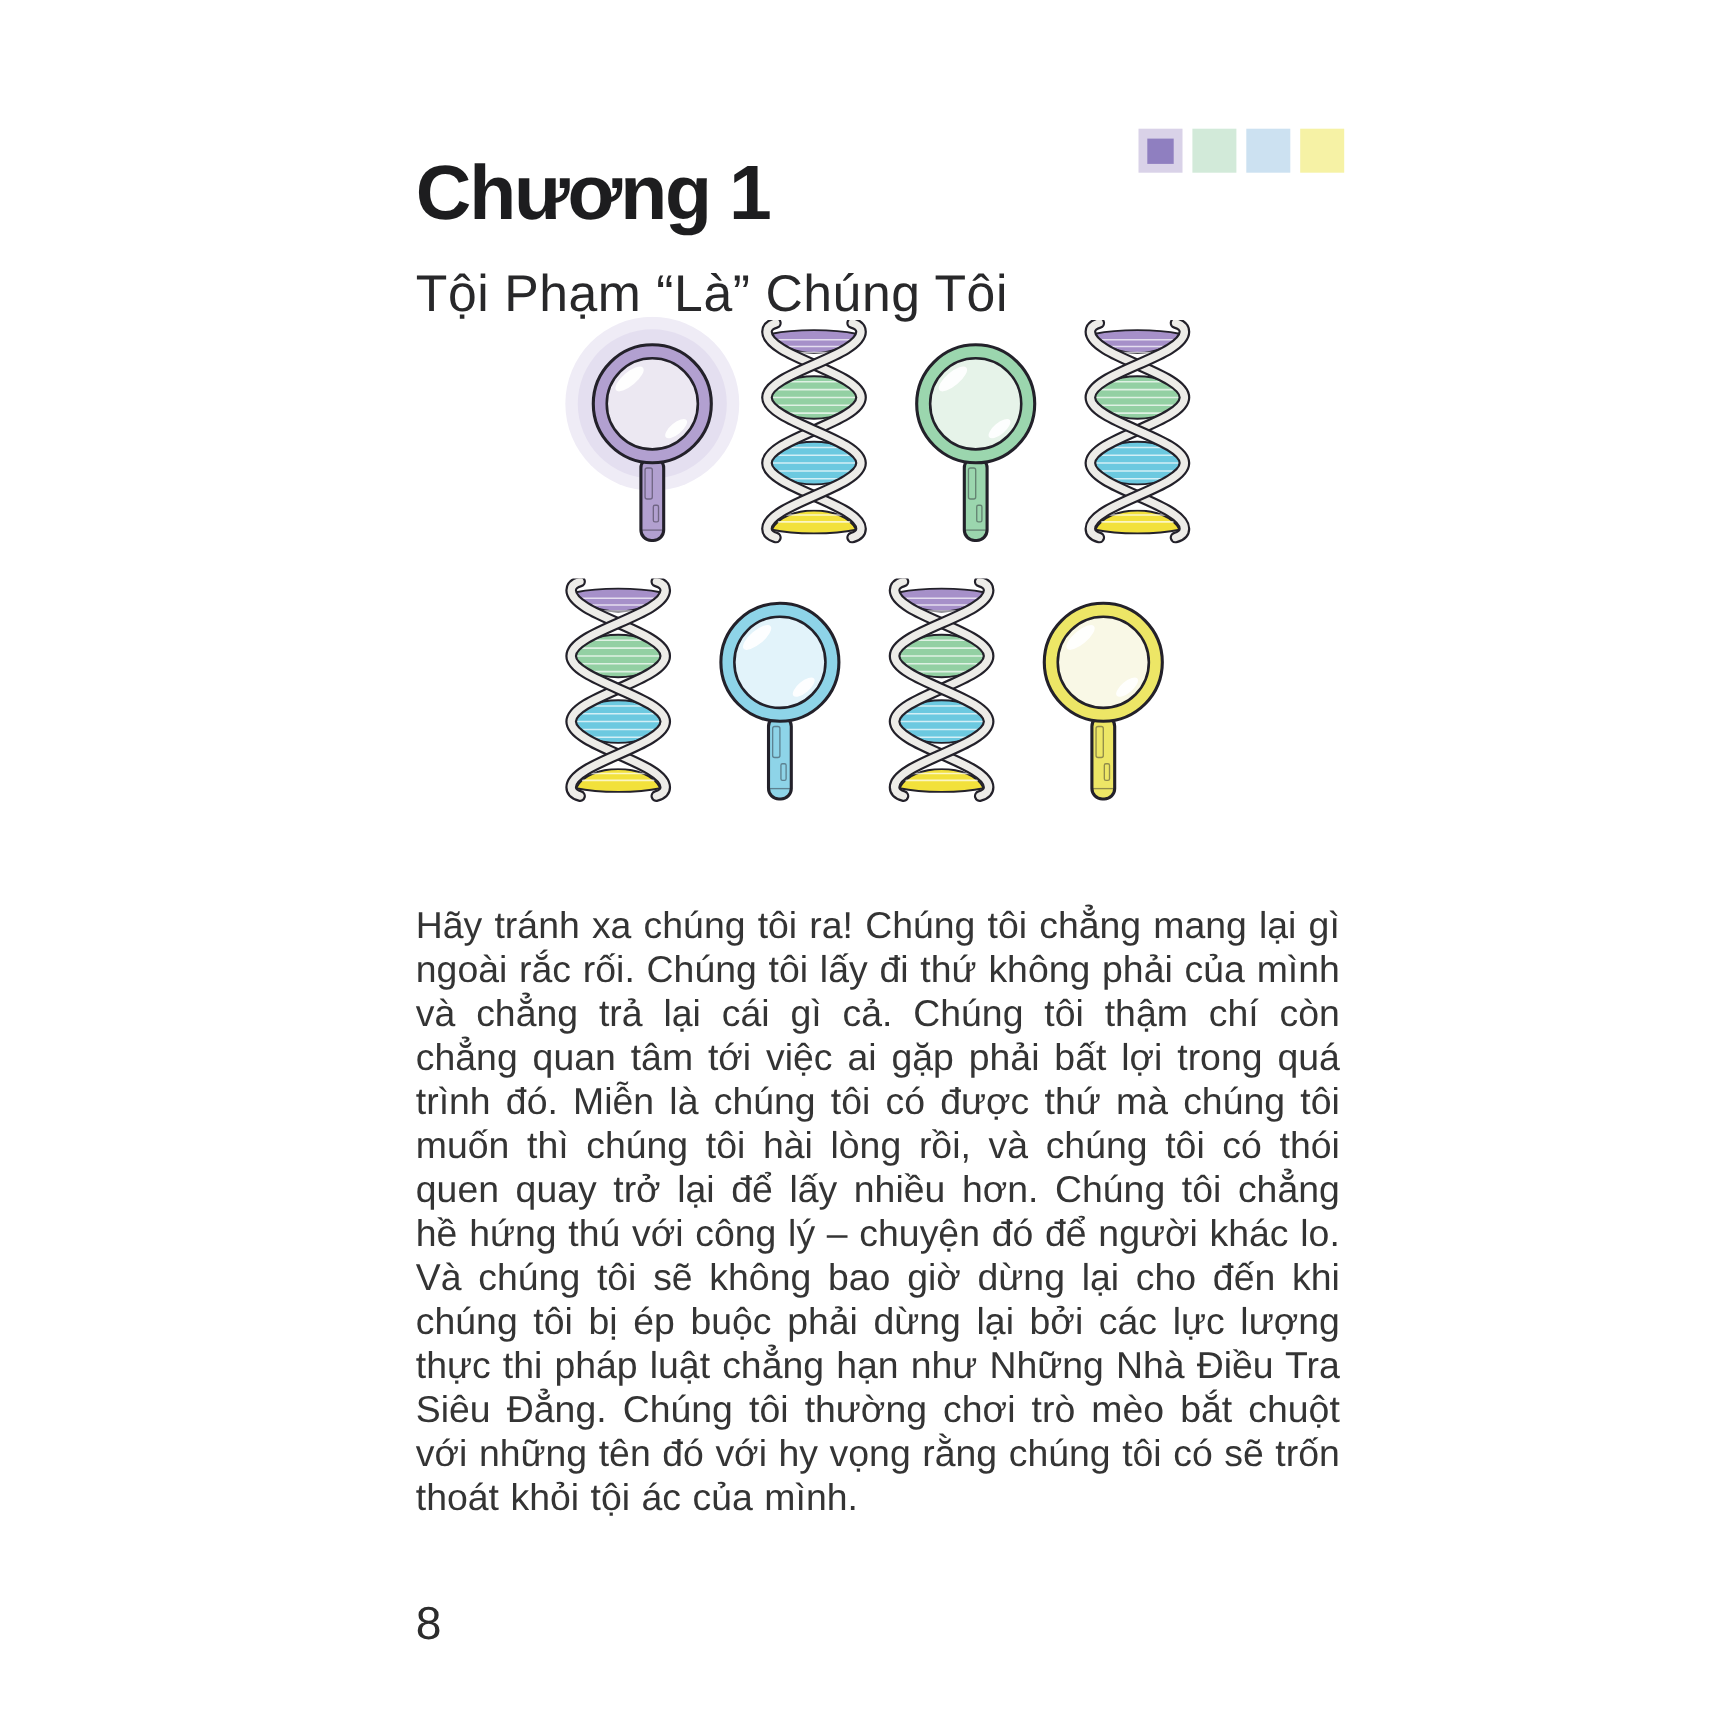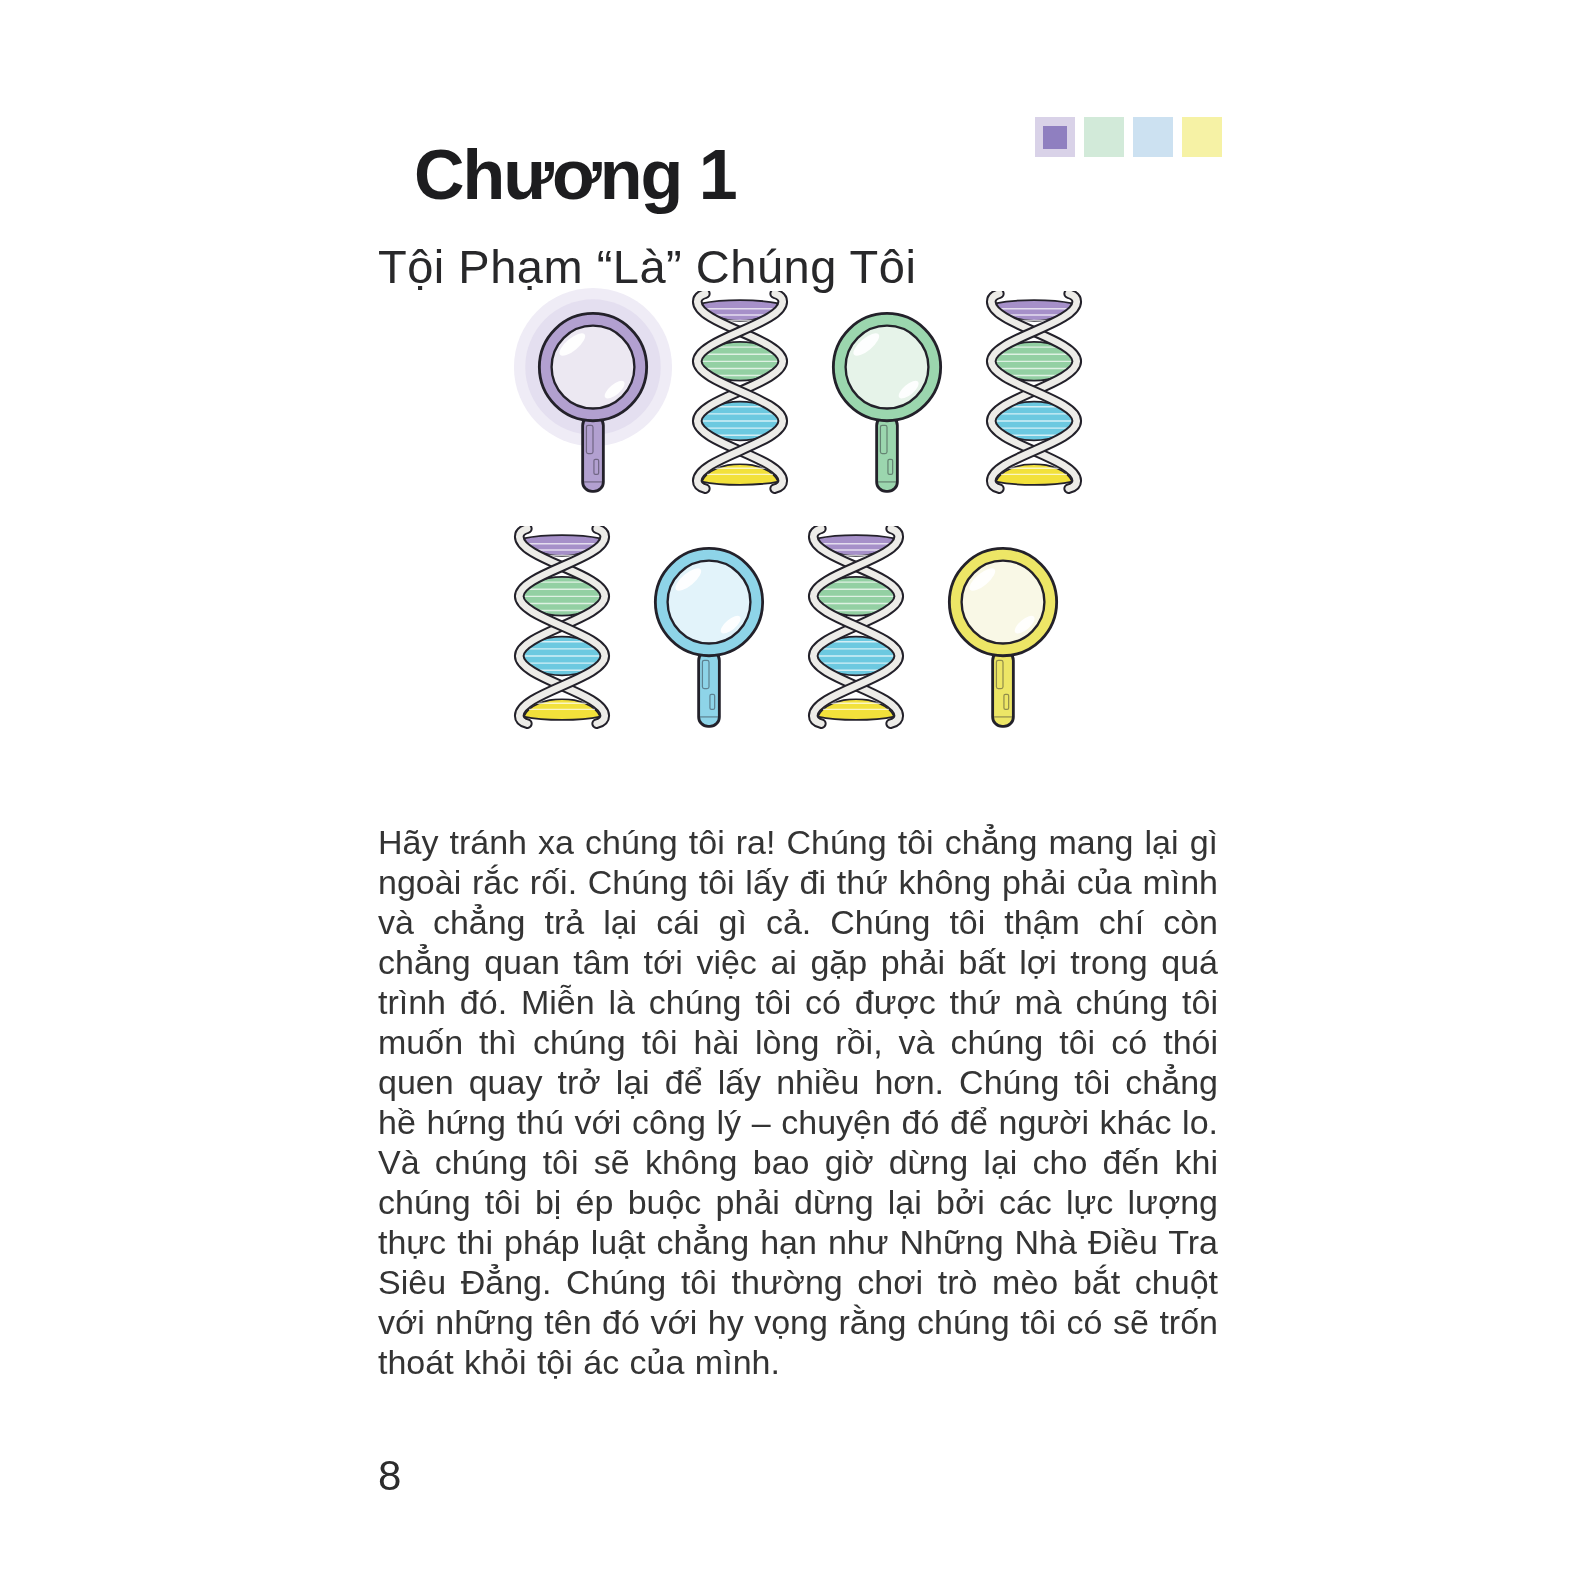--- a/index.html
+++ b/index.html
@@ -4,21 +4,21 @@
 <style>
   html,body{margin:0;padding:0;}
   body{
     width:1573px;height:1573px;position:relative;overflow:hidden;
     background:#ffffff;
     font-family:"Liberation Sans","DejaVu Sans",sans-serif;
     color:#232323;
   }
   .chapter-title{
     position:absolute;left:378px;top:88px;
-    font-size:70px;font-weight:800;letter-spacing:-2px;color:#1d1d1f;margin-left:36px;
+    font-size:70px;font-weight:800;letter-spacing:-2px;color:#1d1d1f;
   }
   .chapter-subtitle{
     position:absolute;left:378px;top:200px;
     font-size:47px;font-weight:400;letter-spacing:0.5px;color:#28282a;
   }
   .legend{
     position:absolute;left:1035px;top:117px;
     display:flex;gap:9px;
   }
   .legend-square{

